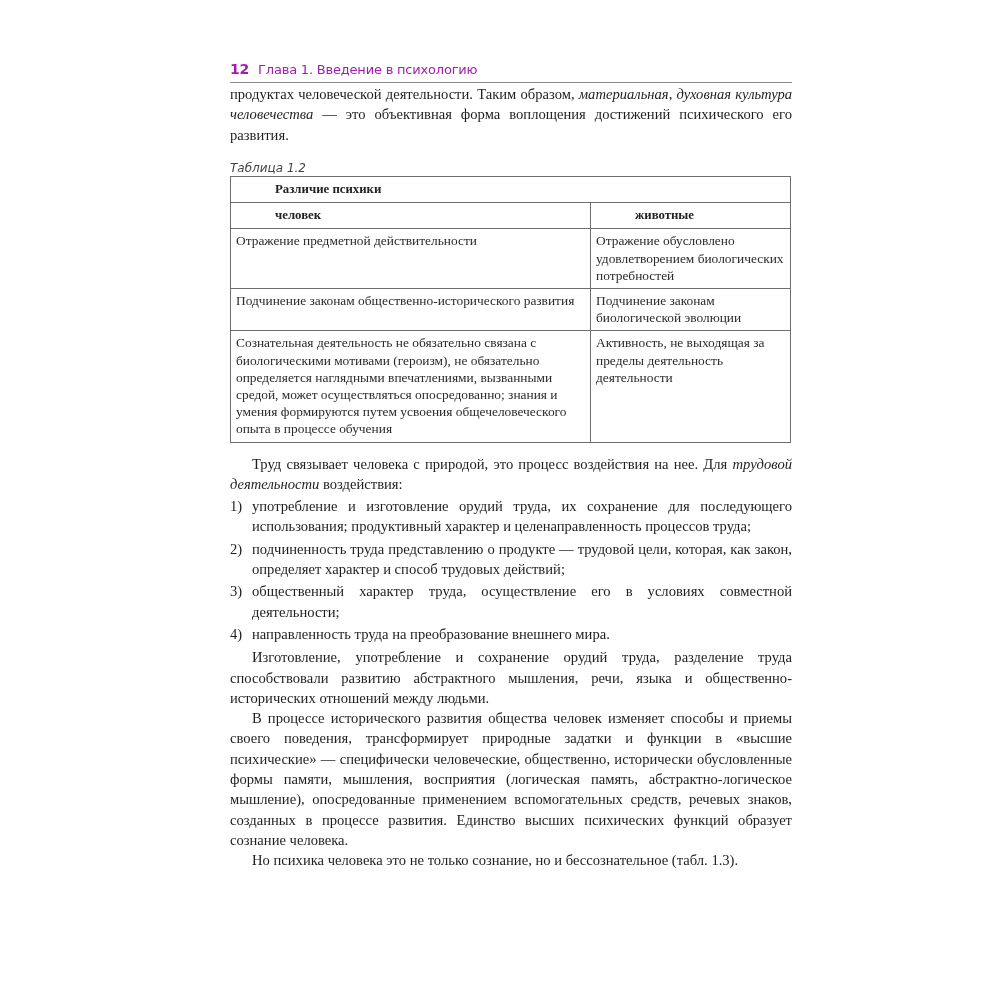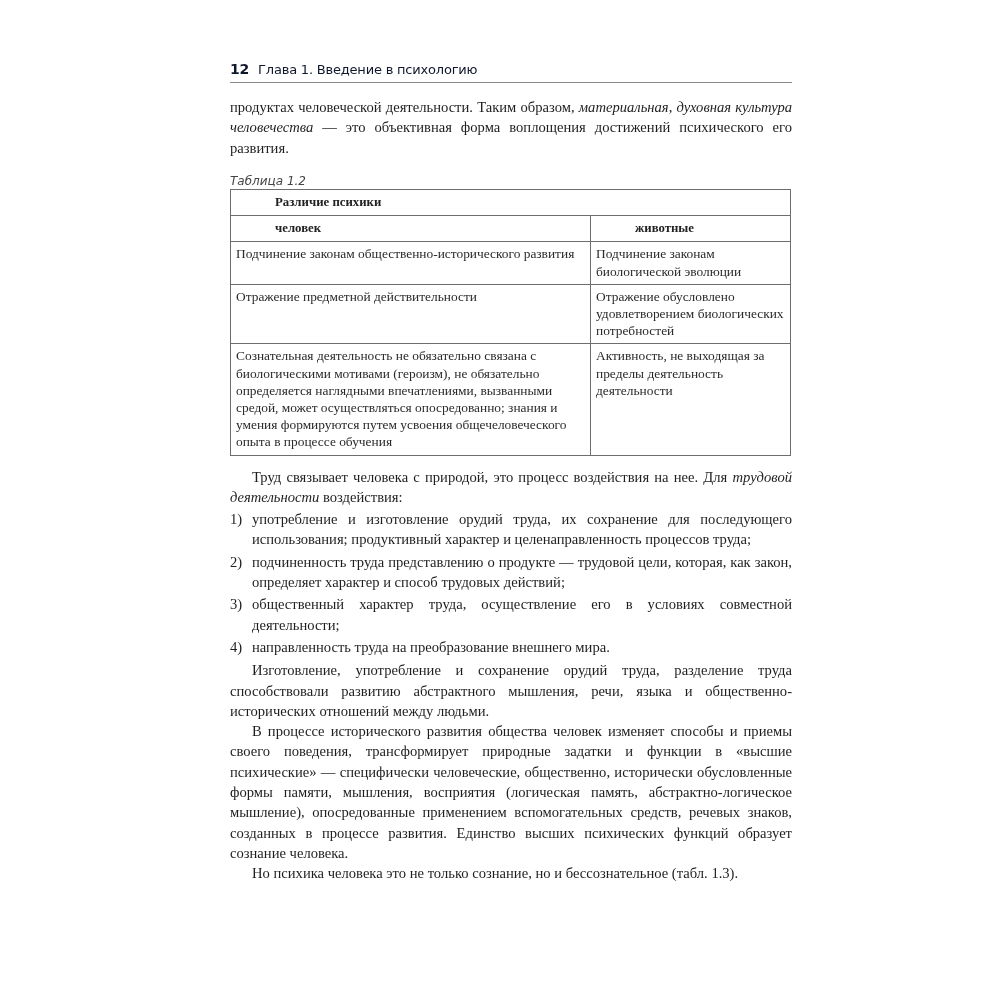--- a/index.html
+++ b/index.html
@@ -1,21 +1,21 @@
 <!DOCTYPE html>
 <html><head>
   <meta charset="utf-8">
   <style>
     html, body { margin: 0; padding: 0; background: #ffffff; }
     body { width: 1000px; height: 1000px; position: relative; overflow: hidden; color: #1e1e1e; }
     .page { position: absolute; left: 230px; top: 58px; width: 562px; }
-    .running-head { font-family: "DejaVu Sans", sans-serif; font-size: 13px; color: #0f172a; height: 22px; line-height: 22px; border-bottom: 1.5px solid #8a8a8a; padding-bottom: 2px; letter-spacing: -0.2px; }
+    .running-head { font-family: "DejaVu Sans", sans-serif; font-size: 13px; color: #a21caf; height: 22px; line-height: 22px; border-bottom: 1.5px solid #8a8a8a; padding-bottom: 2px; letter-spacing: -0.2px; }
     .running-head .pnum { font-weight: bold; font-size: 14px; margin-right: 9px; }
     .body-text { font-family: "Liberation Serif", serif; font-size: 14.6px; line-height: 20.3px; text-align: justify; margin: 0; }
-    .p1 { margin-top: 14px; }
+    .p1 { margin-top: 1px; }
     .indent { text-indent: 22px; }
     .tcap { margin-top: 16px; font-family: "DejaVu Sans", sans-serif; font-style: italic; font-size: 12px; color: #444; line-height: 15px; }
     .ttitle { font-family: "DejaVu Sans", sans-serif; font-weight: bold; font-size: 13px; line-height: 18px; margin-bottom: 3px; letter-spacing: -0.2px; }
     table { border-collapse: collapse; width: 561px; font-family: "Liberation Serif", serif; font-size: 13.4px; line-height: 17.2px; color: #2a2a2a; }
     td { border: 1.4px solid #6e6e6e; vertical-align: top; padding: 3px 5px 4px 5px; }
     td.colL { width: 310px; }
     .thead td { font-weight: bold; font-size: 12.8px; color: #222; padding-top: 4px; padding-bottom: 4px; padding-left: 44px; }
     .after-table { margin-top: 11px; }
     ol.list { list-style: none; padding: 0; margin: 2px 0 0 0; }
     ol.list li { position: relative; padding-left: 22px; font-family: "Liberation Serif", serif; font-size: 14.6px; line-height: 20.3px; text-align: justify; margin-bottom: 2px; }
@@ -38,26 +38,26 @@
   <table>
     <tbody>
         <tr class="thead">
       <td colspan="2">Различие психики</td>
     </tr>
     <tr class="thead">
       <td class="colL">человек</td>
       <td>животные</td>
     </tr>
     <tr>
+      <td class="colL">Отражение предметной действительности</td>
+      <td>Отражение обусловлено удовлетворением биологических потребностей</td>
+    </tr>
+    <tr>
       <td class="colL">Подчинение законам общественно-исторического развития</td>
       <td>Подчинение законам биологической эволюции</td>
-    </tr>
-    <tr>
-      <td class="colL">Отражение предметной действительности</td>
-      <td>Отражение обусловлено удовлетворением биологических потребностей</td>
     </tr>
     <tr>
       <td class="colL">Сознательная деятельность не обязательно связана с биологическими мотивами (героизм), не обязательно определяется наглядными впечатлениями, вызванными средой, может осуществляться опосредованно; знания и умения формируются путем усвоения общечеловеческого опыта в процессе обучения</td>
       <td>Активность, не выходящая за пределы деятельность деятельности</td>
     </tr>
   </tbody>
     </table>
 
   <p class="body-text indent after-table"><span>Труд связывает человека с природой, это процесс воздействия на нее. Для </span><em>трудовой деятельности</em><span> воздействия:</span></p>
 

